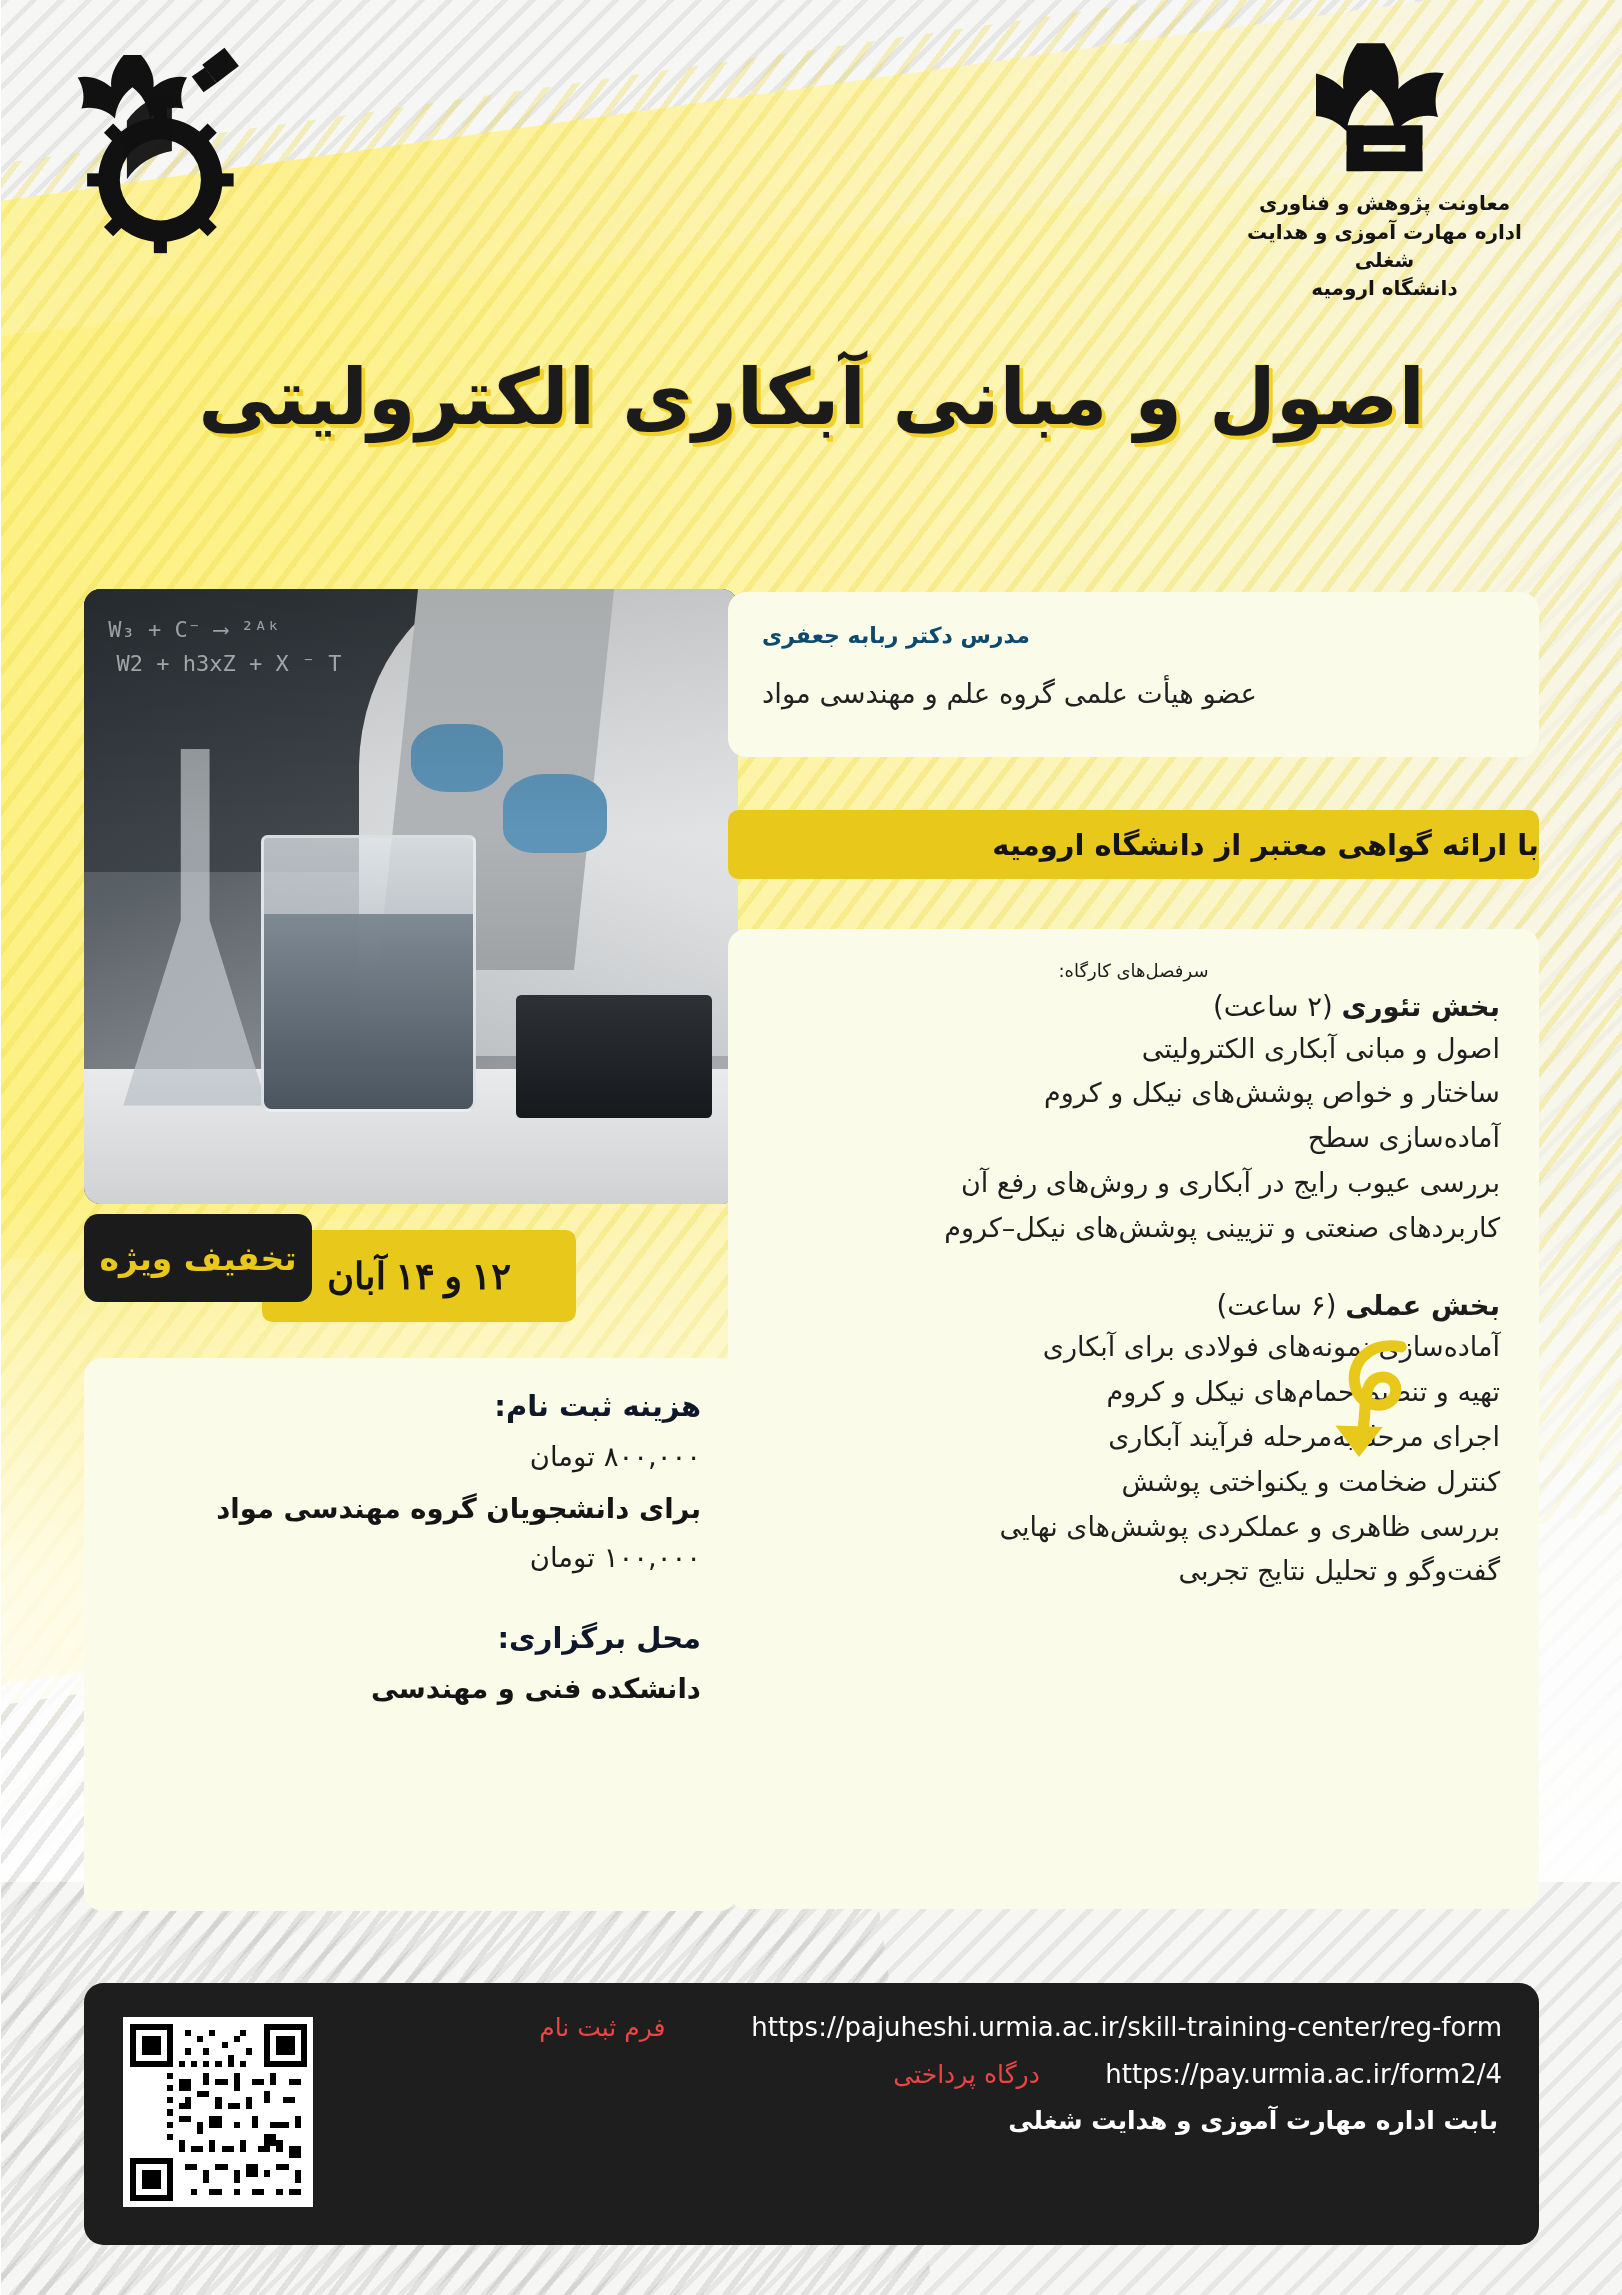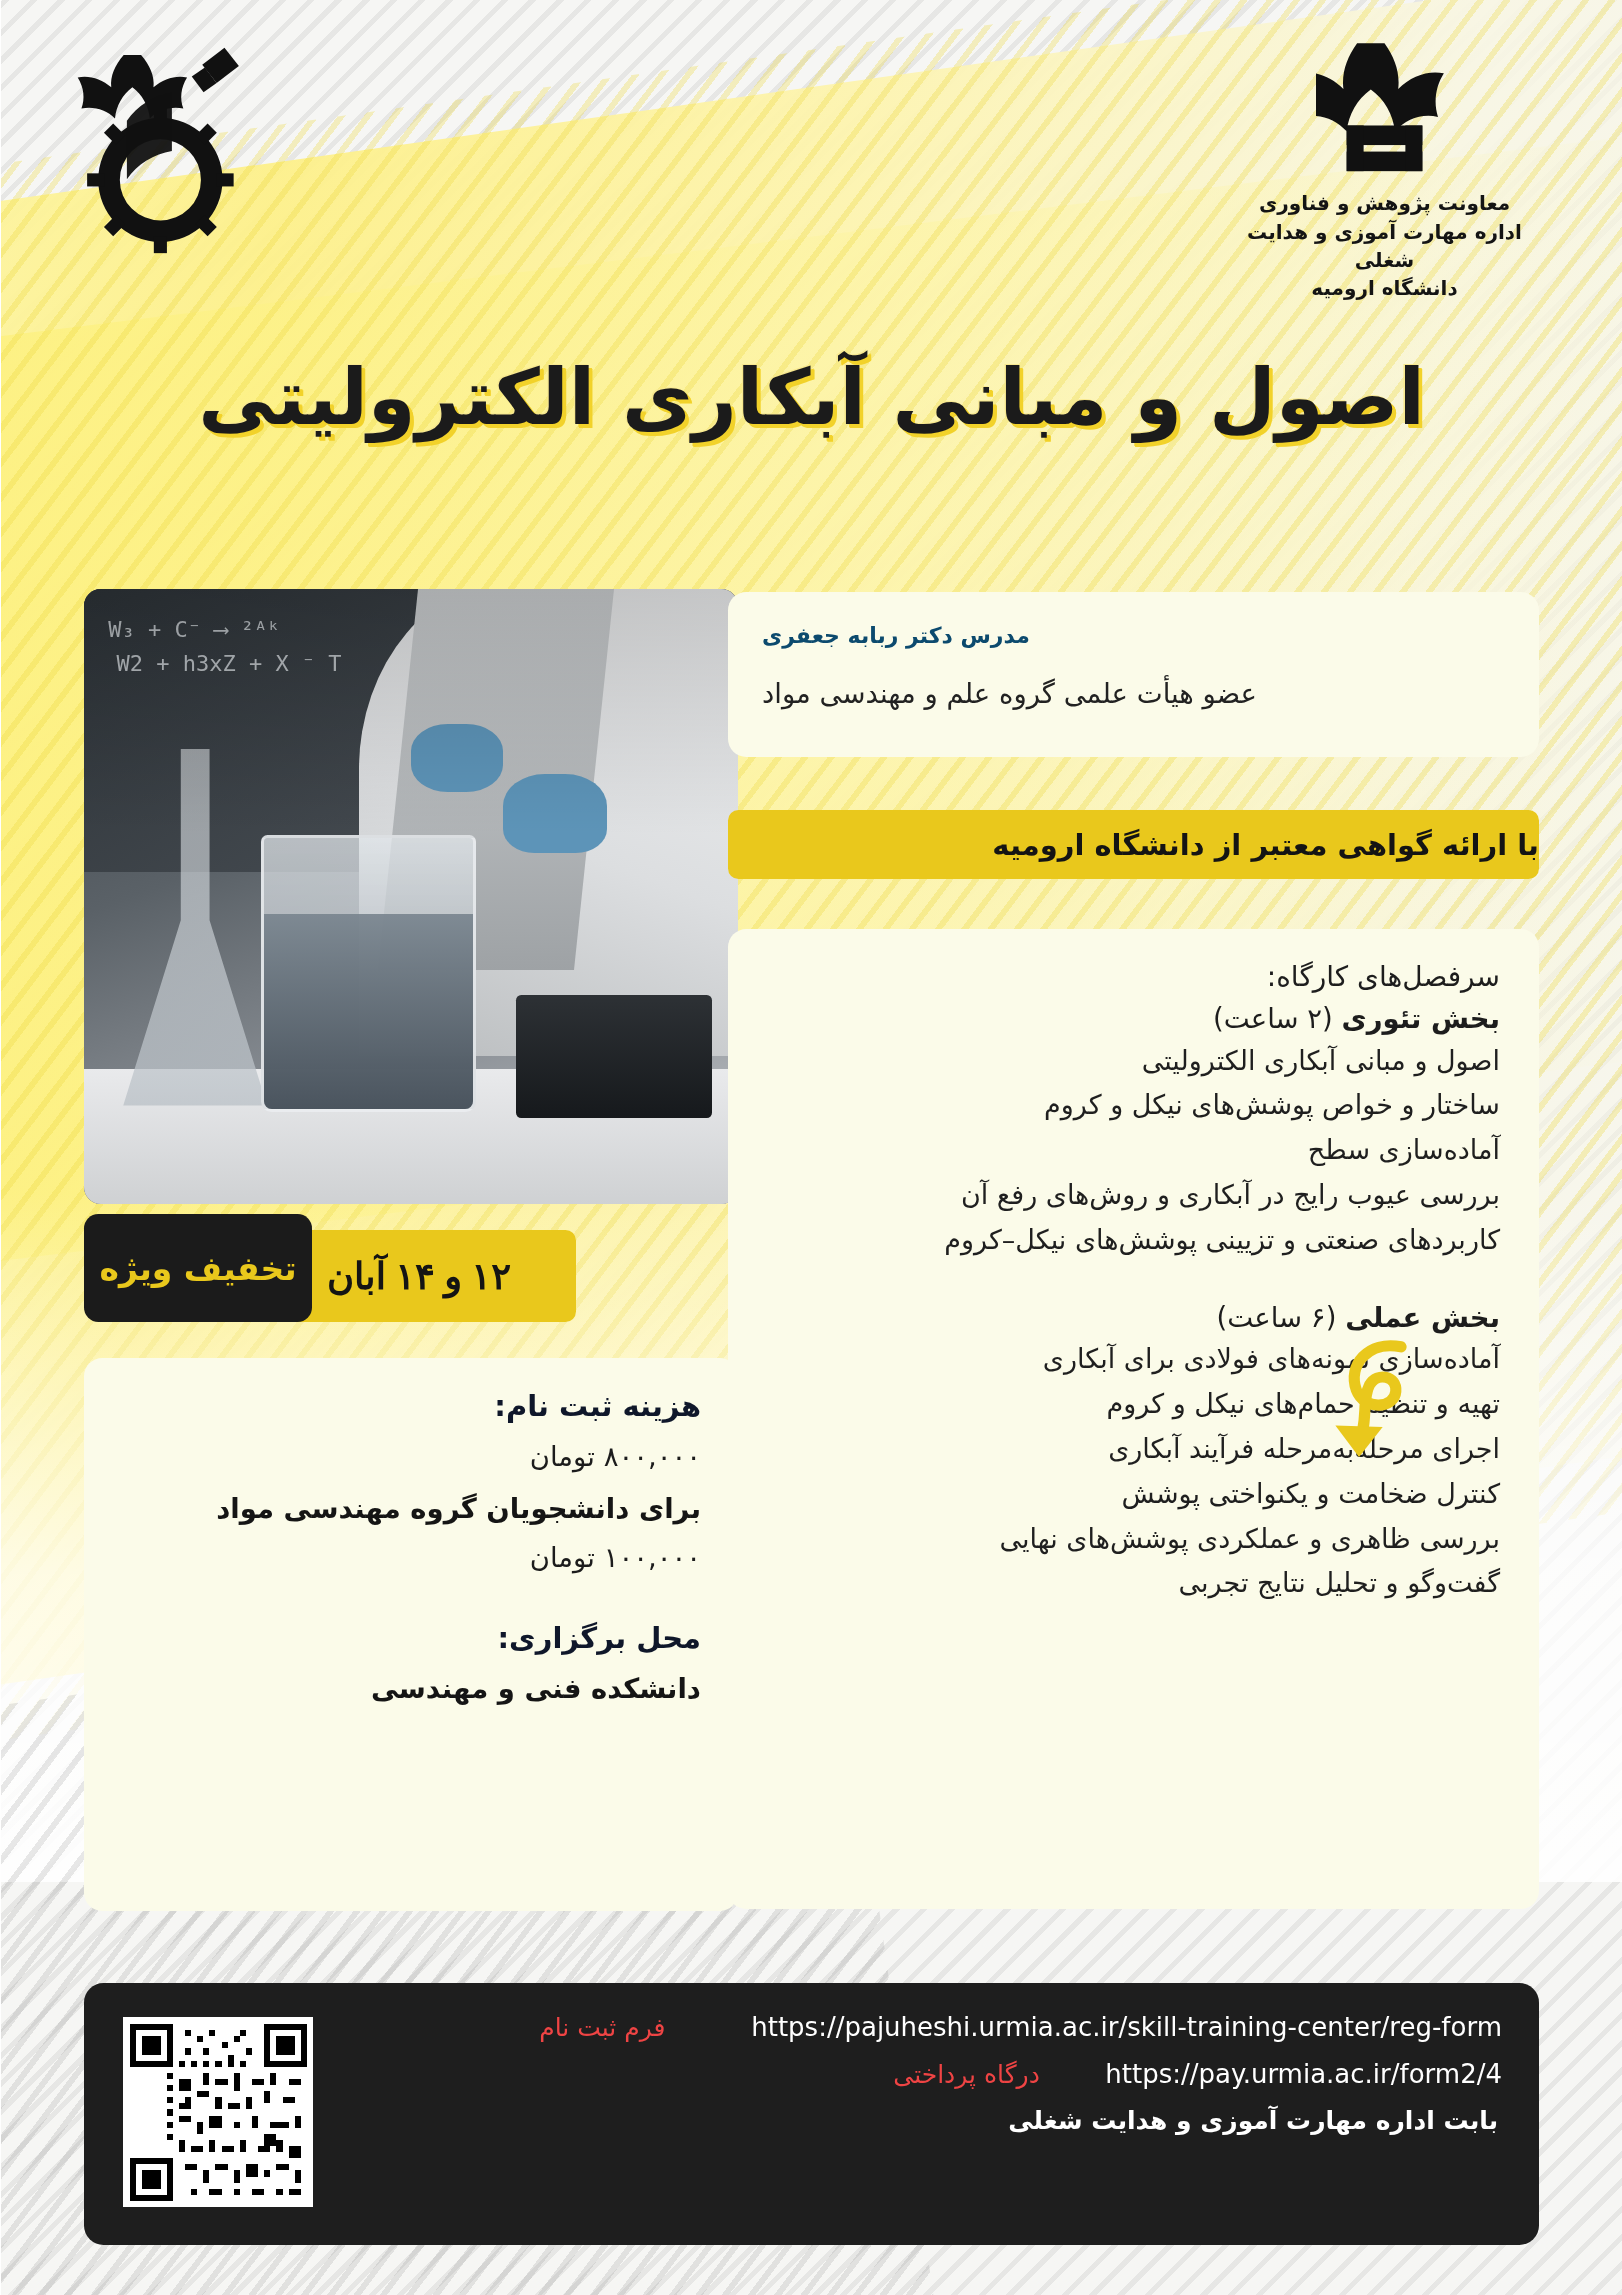--- a/index.html
+++ b/index.html
@@ -196,23 +196,24 @@
     position: absolute;
     right: 84px;
     top: 929px;
     width: 811px;
     height: 980px;
     padding: 26px 39px 26px 39px;
     box-sizing: border-box;
     text-align: right;
   }
   .syl-head {
-    font-size: 28px;
+    font-size: 18px;
     color: #1d1d1d;
     margin: 5.2px 0 9.2px 0;
+    text-align: center;
   }
   .syl-sub {
     font-size: 27.5px;
     color: #1d1d1d;
     margin: 6.5px 0 5.2px 0;
   }
   .syl-sub b { font-weight: bold; }
   .syl-item {
     font-size: 27px;
     color: #1f1f1f;
@@ -311,21 +312,21 @@
     color: #141414;
     font-family: Liberation Serif, serif;
   }
 
   
   .discount-badge {
     position: absolute;
     left: 84px;
     top: 1214px;
     width: 228px;
-    height: 108px;
+    height: 88px;
     background: #1b1b1b;
     border-radius: 14.4px;
     display: flex;
     align-items: center;
     justify-content: center;
   }
   .discount-badge span {
     font-size: 33px;
     font-weight: bold;
     color: #e9c81c;

